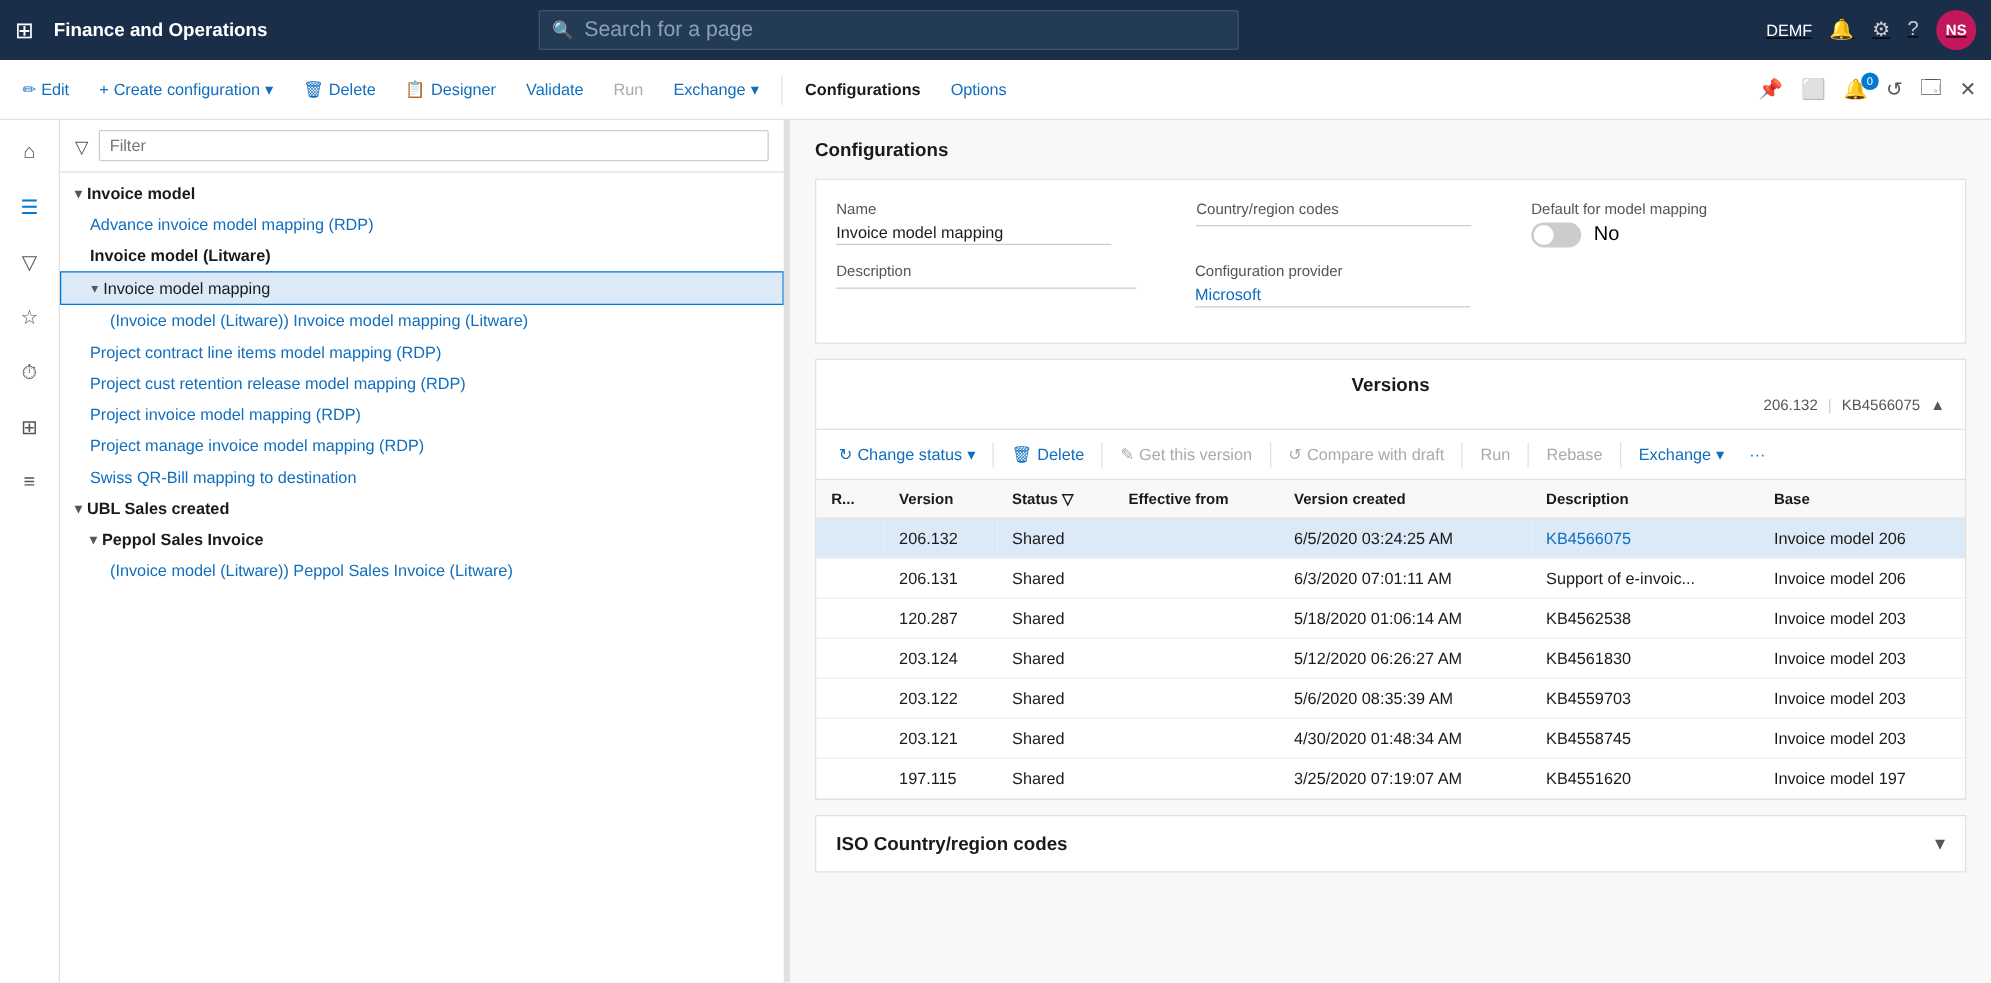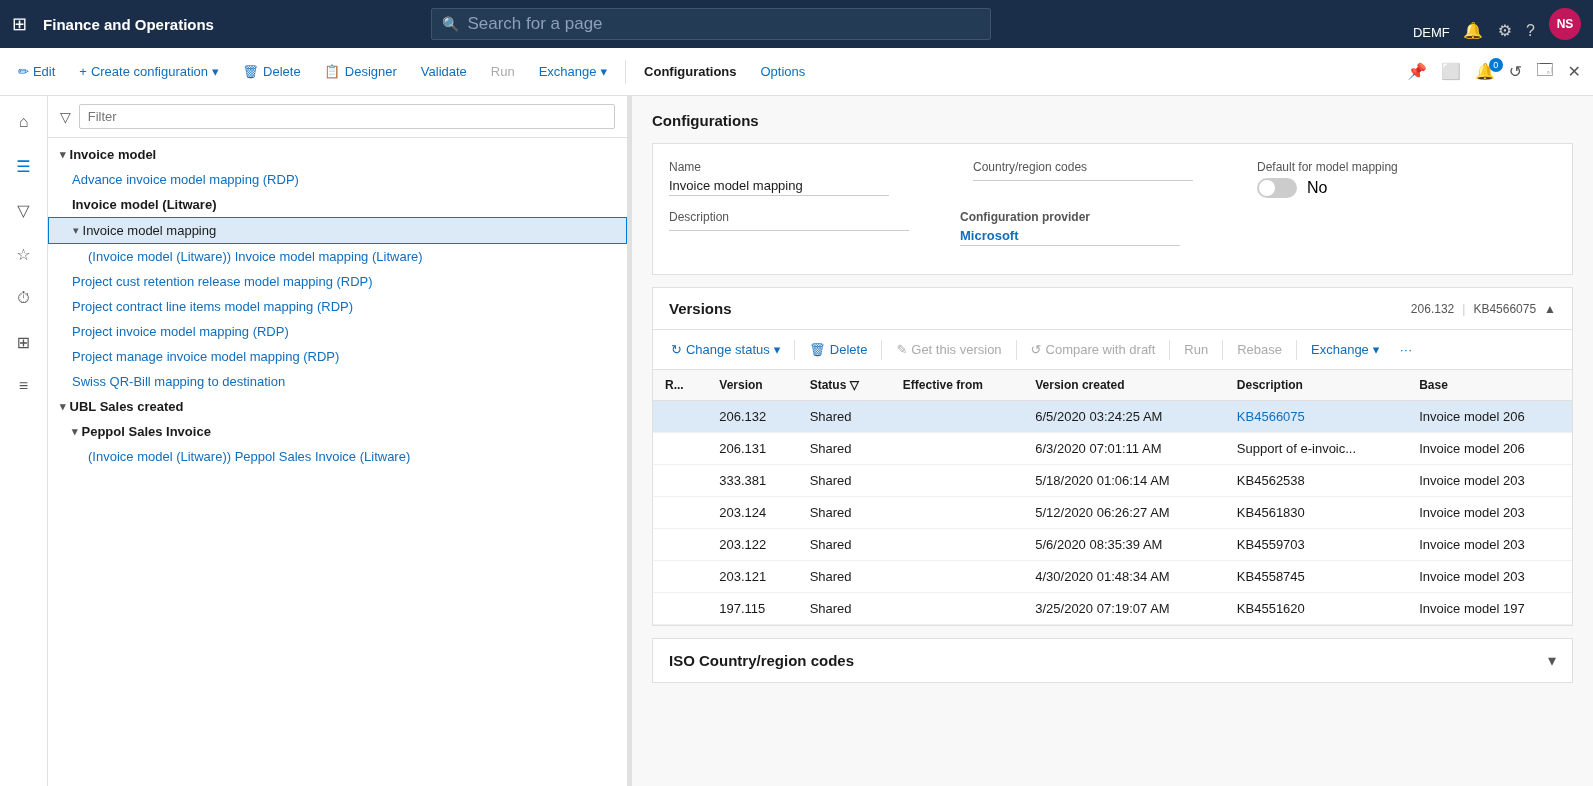--- a/index.html
+++ b/index.html
@@ -34,23 +34,24 @@
       border: none;
       color: #ccc;
       font-size: 17px;
       outline: none;
       width: 100%;
     }
     .search-bar input::placeholder { color: #8aa0b8; }
     .search-icon-top { color: #8aa0b8; font-size: 14px; }
     .top-bar-right {
       display: flex;
-      align-items: flex-end;
+      align-items: center;
       gap: 14px;
       margin-left: auto;
+      text-decoration: underline;
     }
     .top-bar-right-text { color: #fff; font-size: 13px; }
     .top-bar-icon { color: #ccc; font-size: 16px; cursor: pointer; }
     .avatar {
       width: 32px; height: 32px; background: #c2185b;
       border-radius: 50%; display: flex; align-items: center; justify-content: center;
       color: #fff; font-size: 12px; font-weight: 700; cursor: pointer;
     }
 
     
@@ -151,21 +152,21 @@
     }
     .section-title-main { font-size: 15px; font-weight: 600; margin-bottom: 14px; color: #1a1a1a; }
 
     
     .config-form {
       background: #fff;
       border: 1px solid #e0e0e0;
       padding: 16px;
       margin-bottom: 12px;
     }
-    .form-row { display: flex; gap: 24px; margin-bottom: 12px; }
+    .form-row { display: flex; gap: 8px; margin-bottom: 12px; }
     .form-field { display: flex; flex-direction: column; gap: 4px; }
     .form-field label { font-size: 12px; color: #555; }
     .form-field .value { font-size: 13px; color: #1a1a1a; padding-bottom: 2px; border-bottom: 1px solid #ccc; min-width: 220px; }
     .form-field .value-link { color: #106ebe; }
     .toggle-row { display: flex; align-items: center; gap: 10px; }
     .toggle {
       width: 40px; height: 20px; background: #ccc; border-radius: 10px;
       position: relative; cursor: pointer;
     }
     .toggle.off { background: #ccc; }
@@ -179,20 +180,21 @@
     .versions-section {
       background: #fff;
       border: 1px solid #e0e0e0;
       margin-bottom: 12px;
     }
     .versions-header {
       display: flex;
       align-items: center;
       padding: 12px 16px;
       border-bottom: 1px solid #e0e0e0;
+      flex-direction: column;
     }
     .versions-title { font-size: 15px; font-weight: 600; color: #1a1a1a; }
     .versions-meta { margin-left: auto; font-size: 12px; color: #555; display: flex; align-items: center; gap: 8px; }
     .versions-meta .sep { color: #ccc; }
     .expand-btn { cursor: pointer; color: #555; }
 
     .versions-toolbar {
       display: flex;
       align-items: center;
       padding: 8px 12px;
@@ -341,24 +343,24 @@
         <span>Invoice model (Litware)</span>
       </div>
       <div class="tree-item tree-indent-1 selected">
         <span class="expand-icon">▾</span>
         <span>Invoice model mapping</span>
       </div>
       <div class="tree-item tree-indent-2 tree-item-link">
         <span>(Invoice model (Litware)) Invoice model mapping (Litware)</span>
       </div>
       <div class="tree-item tree-indent-1 tree-item-link">
+        <span>Project contract line items model mapping (RDP)</span>
+      </div>
+      <div class="tree-item tree-indent-1 tree-item-link">
         <span>Project cust retention release model mapping (RDP)</span>
-      </div>
-      <div class="tree-item tree-indent-1 tree-item-link">
-        <span>Project contract line items model mapping (RDP)</span>
       </div>
       <div class="tree-item tree-indent-1 tree-item-link">
         <span>Project invoice model mapping (RDP)</span>
       </div>
       <div class="tree-item tree-indent-1 tree-item-link">
         <span>Project manage invoice model mapping (RDP)</span>
       </div>
       <div class="tree-item tree-indent-1 tree-item-link">
         <span>Swiss QR-Bill mapping to destination</span>
       </div>
@@ -400,21 +402,21 @@
             </div>
             <span>No</span>
           </div>
         </div>
       </div>
       <div class="form-row">
         <div class="form-field">
           <label>Description</label>
           <div class="value" style="min-width:240px;"></div>
         </div>
-        <div class="form-field" style="margin-left:27px;font-weight:bold;">
+        <div class="form-field" style="margin-left:39px;">
           <label>Configuration provider</label>
           <div class="value value-link">Microsoft</div>
         </div>
       </div>
     </div>
 
     <div class="versions-section">
       <div class="versions-header">
         <span class="versions-title">Versions</span>
         <div class="versions-meta">
@@ -493,21 +495,21 @@
       <td></td>
       <td>206.131</td>
       <td>Shared</td>
       <td></td>
       <td>6/3/2020 07:01:11 AM</td>
       <td class="">Support of e-invoic...</td>
       <td>Invoice model <span class="">206</span></td>
     </tr>
             <tr>
       <td></td>
-      <td>333.381</td>
+      <td>120.287</td>
       <td>Shared</td>
       <td></td>
       <td>5/18/2020 01:06:14 AM</td>
       <td class="">KB4562538</td>
       <td>Invoice model <span class="">203</span></td>
     </tr>
             <tr>
       <td></td>
       <td>203.124</td>
       <td>Shared</td>

